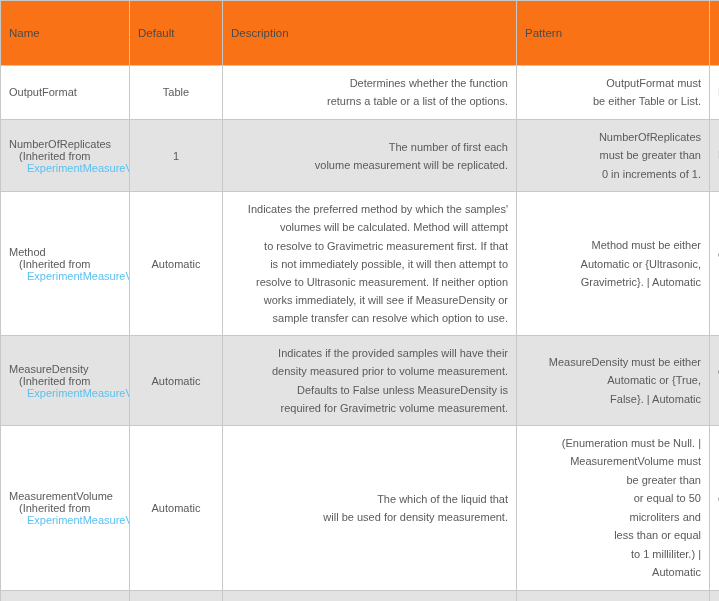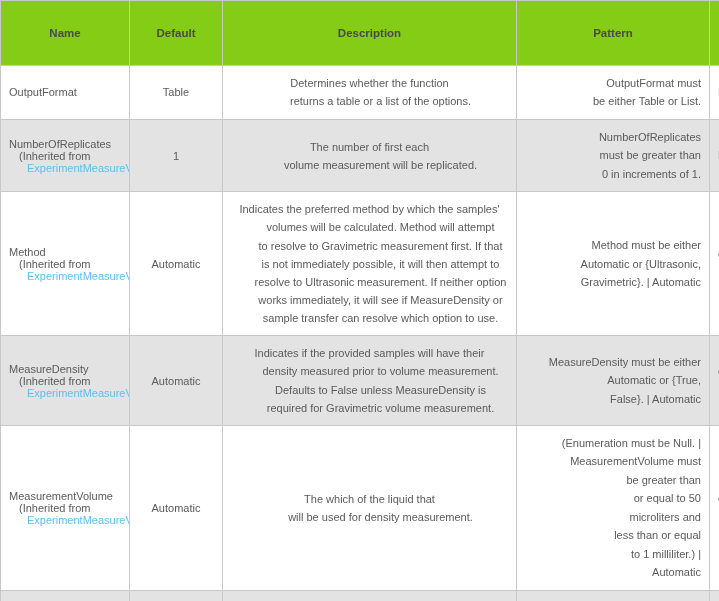--- a/index.html
+++ b/index.html
@@ -25,25 +25,25 @@
     border: 1px solid #c8c8c8;
     vertical-align: middle;
     padding: 8px 8px;
     overflow: hidden;
   }
   
   #options-table {
     border: 1px solid #9a9a9a;
   }
   thead th {
-    background: #84cc16;
+    background: #f97316;
     color: #4a4a4a;
-    font-weight: bold;
+    font-weight: normal;
     font-size: 11.5px;
-    text-align: center;
+    text-align: left;
     vertical-align: middle;
     height: 48px;
     border-bottom: 1px solid #9a9a9a;
   }
   
   .col-name    { width: 112px; }
   .col-default { width: 76px; margin-top: 48px;  }
   .col-desc    { width: 277px; }
   .col-pattern { width: 176px; }
   .col-index   { width: 76px;  }
@@ -67,21 +67,21 @@
     white-space: nowrap;
   }
 
   td.cell-default {
     vertical-align: middle;
     text-align: center;
   }
 
   td.cell-desc {
     vertical-align: middle;
-    text-align: center;
+    text-align: right;
   }
   .desc-line { display: block; line-height: 1.65; }
   .desc-line.ind1 { padding-left: 22px; }
 
   td.cell-pattern {
     vertical-align: middle;
     text-align: right;
   }
   .pat-line { display: block; line-height: 1.68; white-space: nowrap; }
   .pat-line.p0 { padding-left: 0px; }

